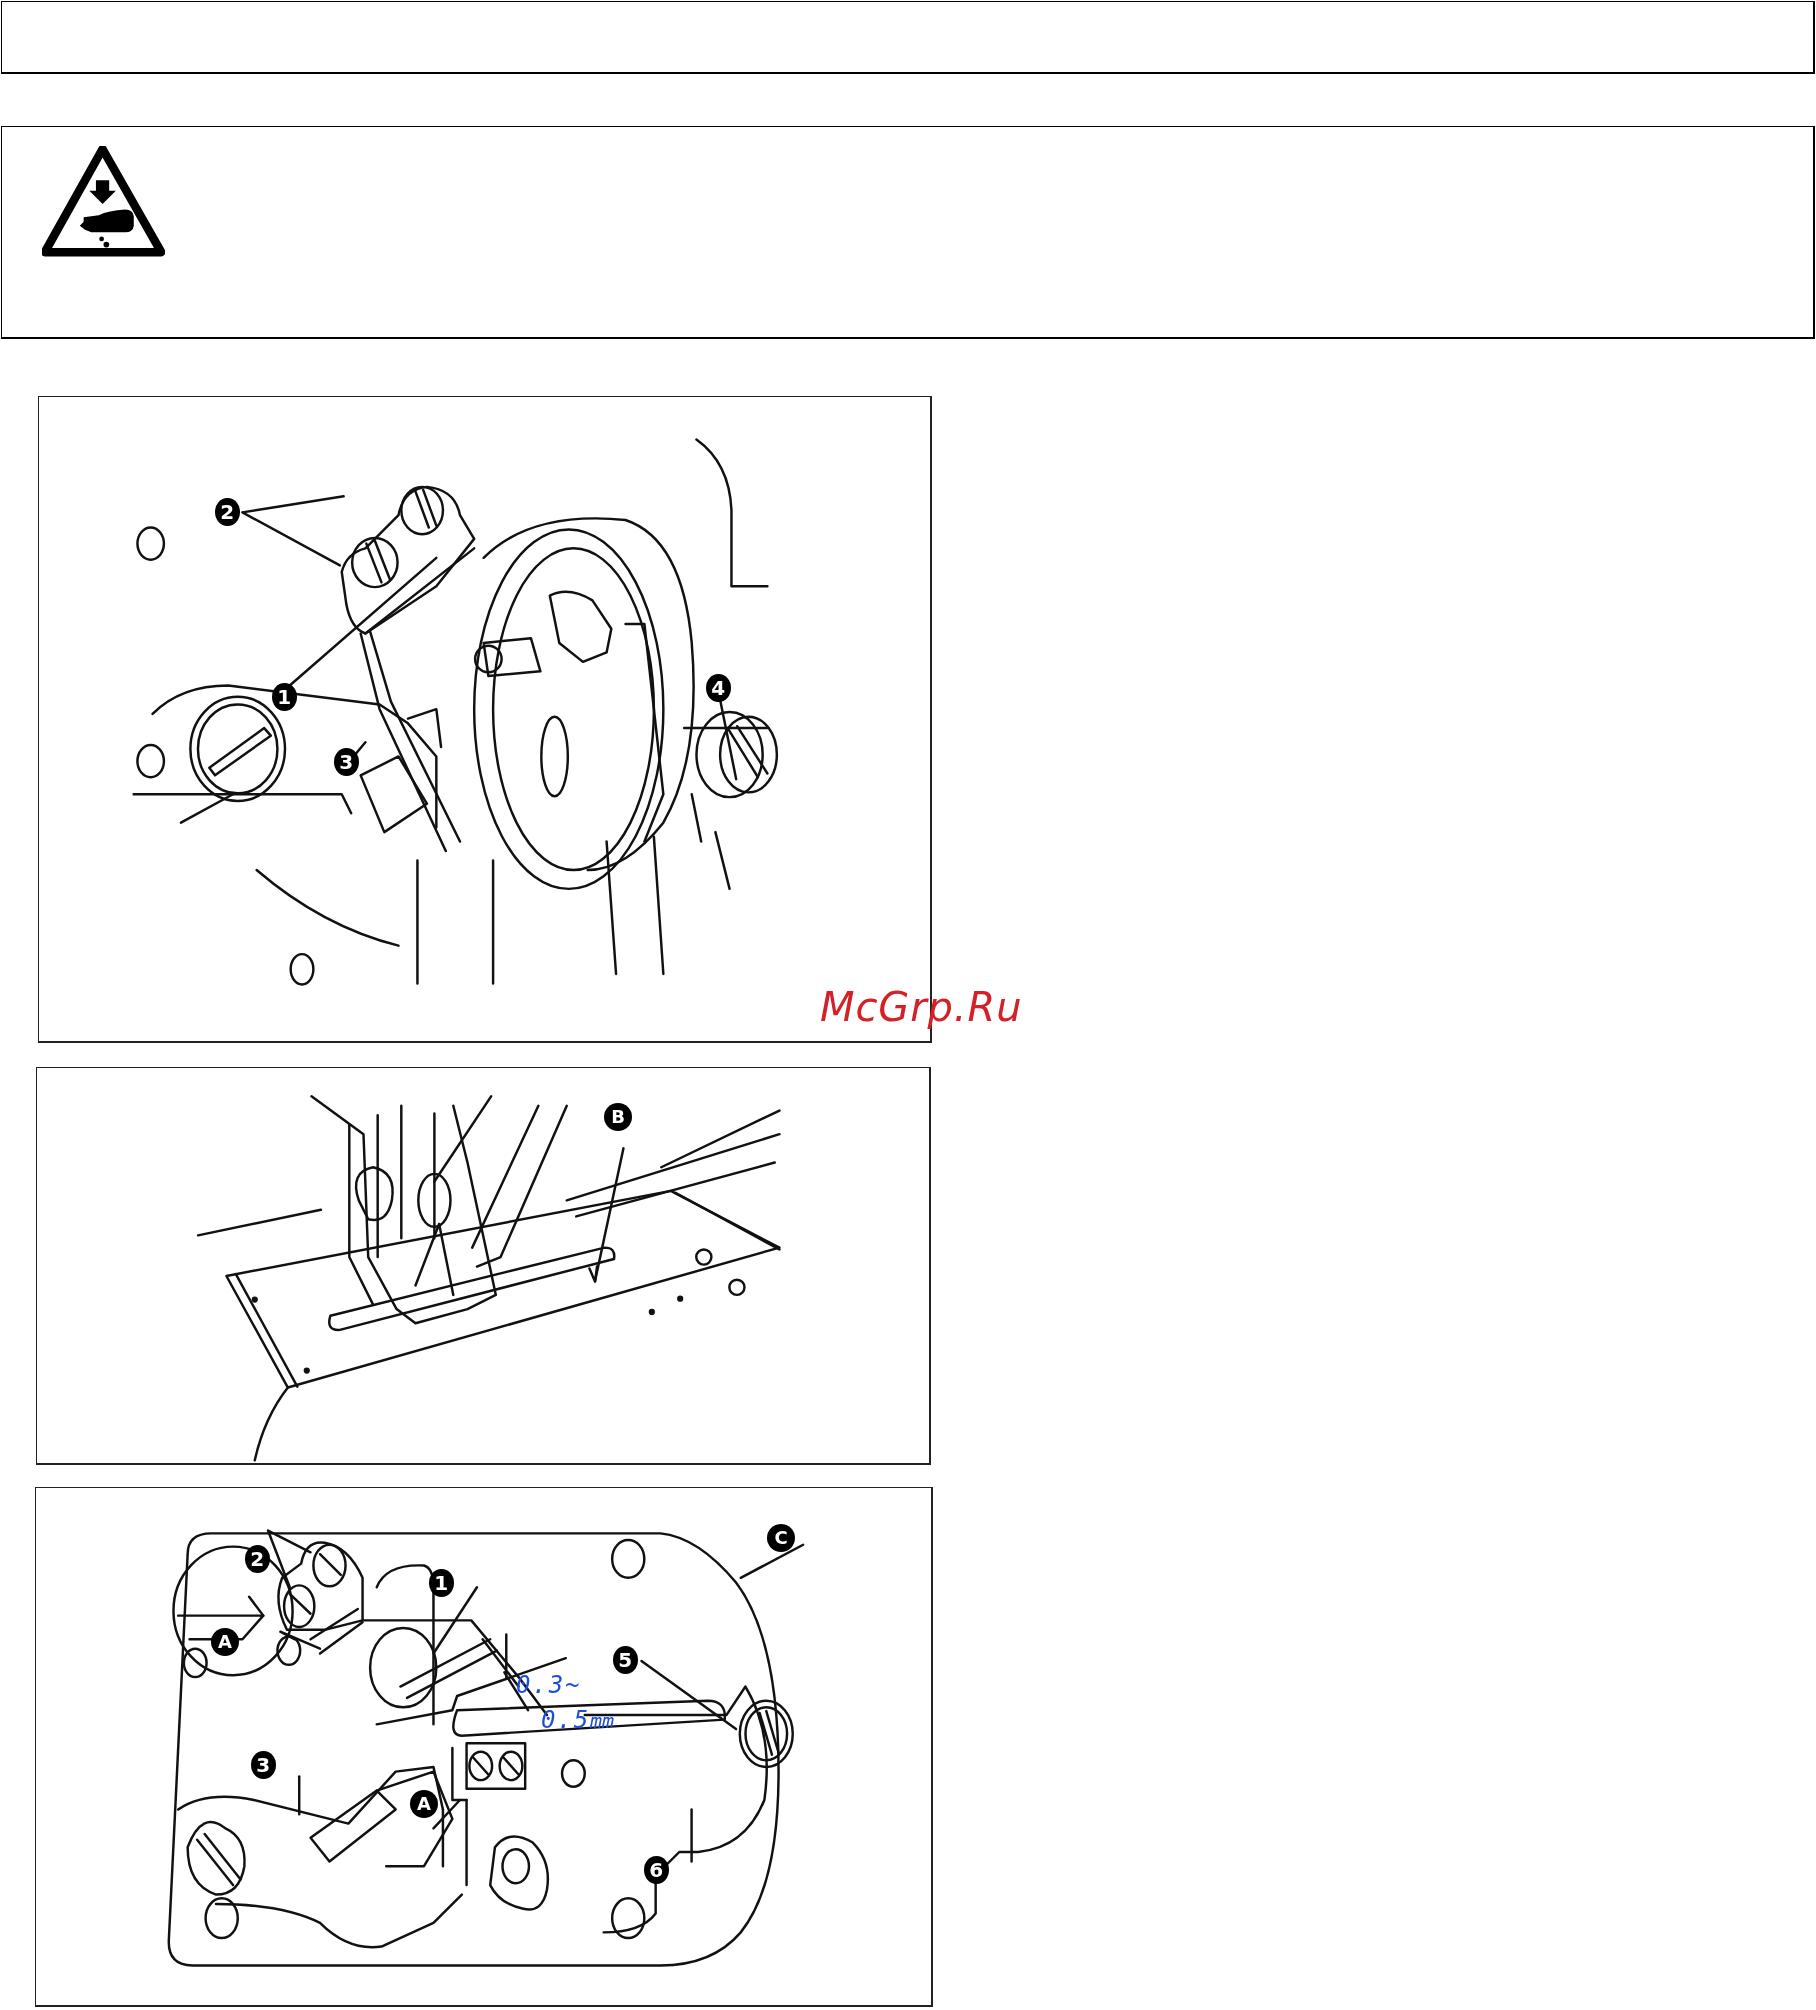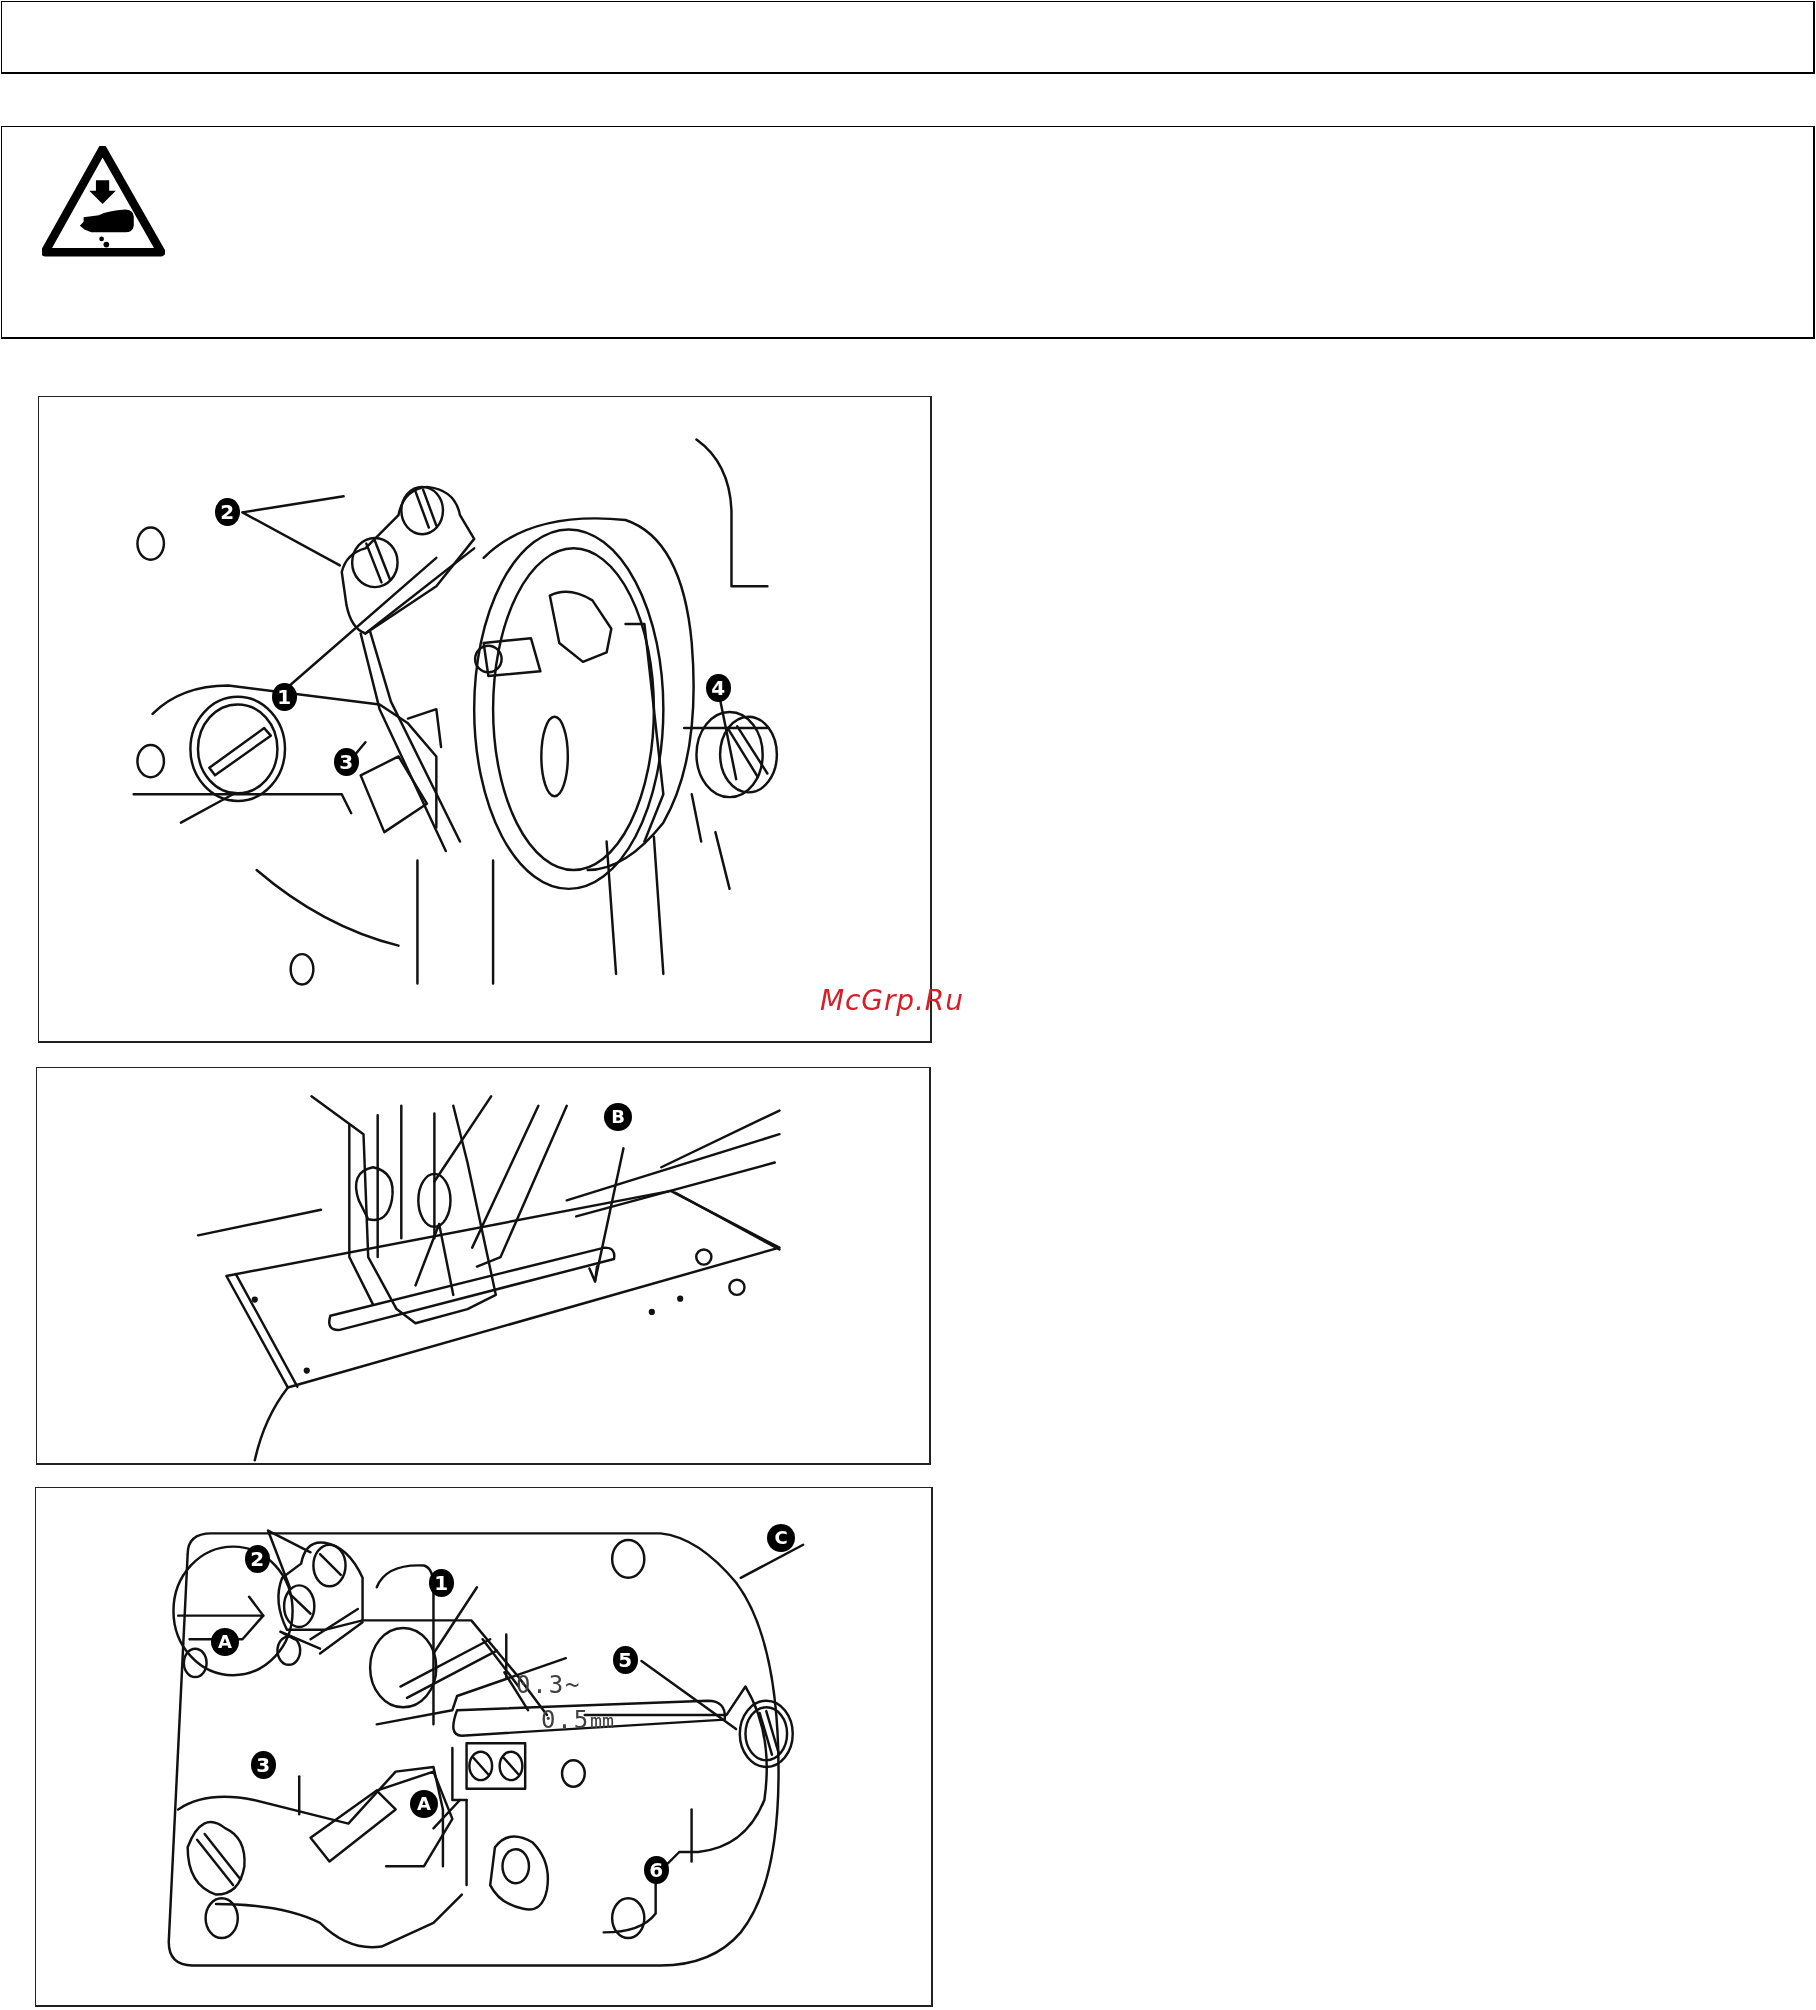--- a/index.html
+++ b/index.html
@@ -10,24 +10,24 @@
   #warning-box { left:0.9px; top:126px; width:1814px; height:213px; }
   .figure { position:absolute; box-sizing:border-box; border:1.4px solid #222; border-bottom-width:2.8px; border-right-width:2.4px; background:#fff; }
   #fig1 { left:38px; top:396px; width:894px; height:647px; }
   #fig2 { left:36px; top:1067px; width:895px; height:398px; }
   #fig3 { left:35px; top:1487px; width:898px; height:520px; }
   .figure svg { position:absolute; left:0; top:0; }
   .callout { position:absolute; width:24.6px; height:28px; border-radius:50%; background:#000; color:#fff;
              font-family:"DejaVu Sans", sans-serif; font-weight:bold; font-size:20px;
              display:flex; align-items:center; justify-content:center; line-height:1; }
   .callout.letter { width:28px; height:28px; font-size:18px; }
-  .dim-text { position:absolute; font-family:"DejaVu Sans Mono", monospace; font-size:24px; color:#404040; letter-spacing:1.9px; }
+  .dim-text { position:absolute; font-family:"DejaVu Sans Mono", monospace; font-size:24px; color:#1d4ed8; letter-spacing:1.9px;font-style:italic; }
   .dim-text small { font-size:20px; letter-spacing:0; }
   #watermark { position:absolute; left:820px; top:984px; font-family:"DejaVu Sans", sans-serif; font-style:italic;
-               font-size:28px; color:#d42027; letter-spacing:0.9px; }
+               font-size:40px; color:#d42027; letter-spacing:0.9px; }
   #warn-icon { position:absolute; left:42px; top:146px; }
 </style>
 </head>
 <body>
 
 <div id="title-box" class="box">
   <span></span>
 </div>
 
 <div id="warning-box" class="box">

